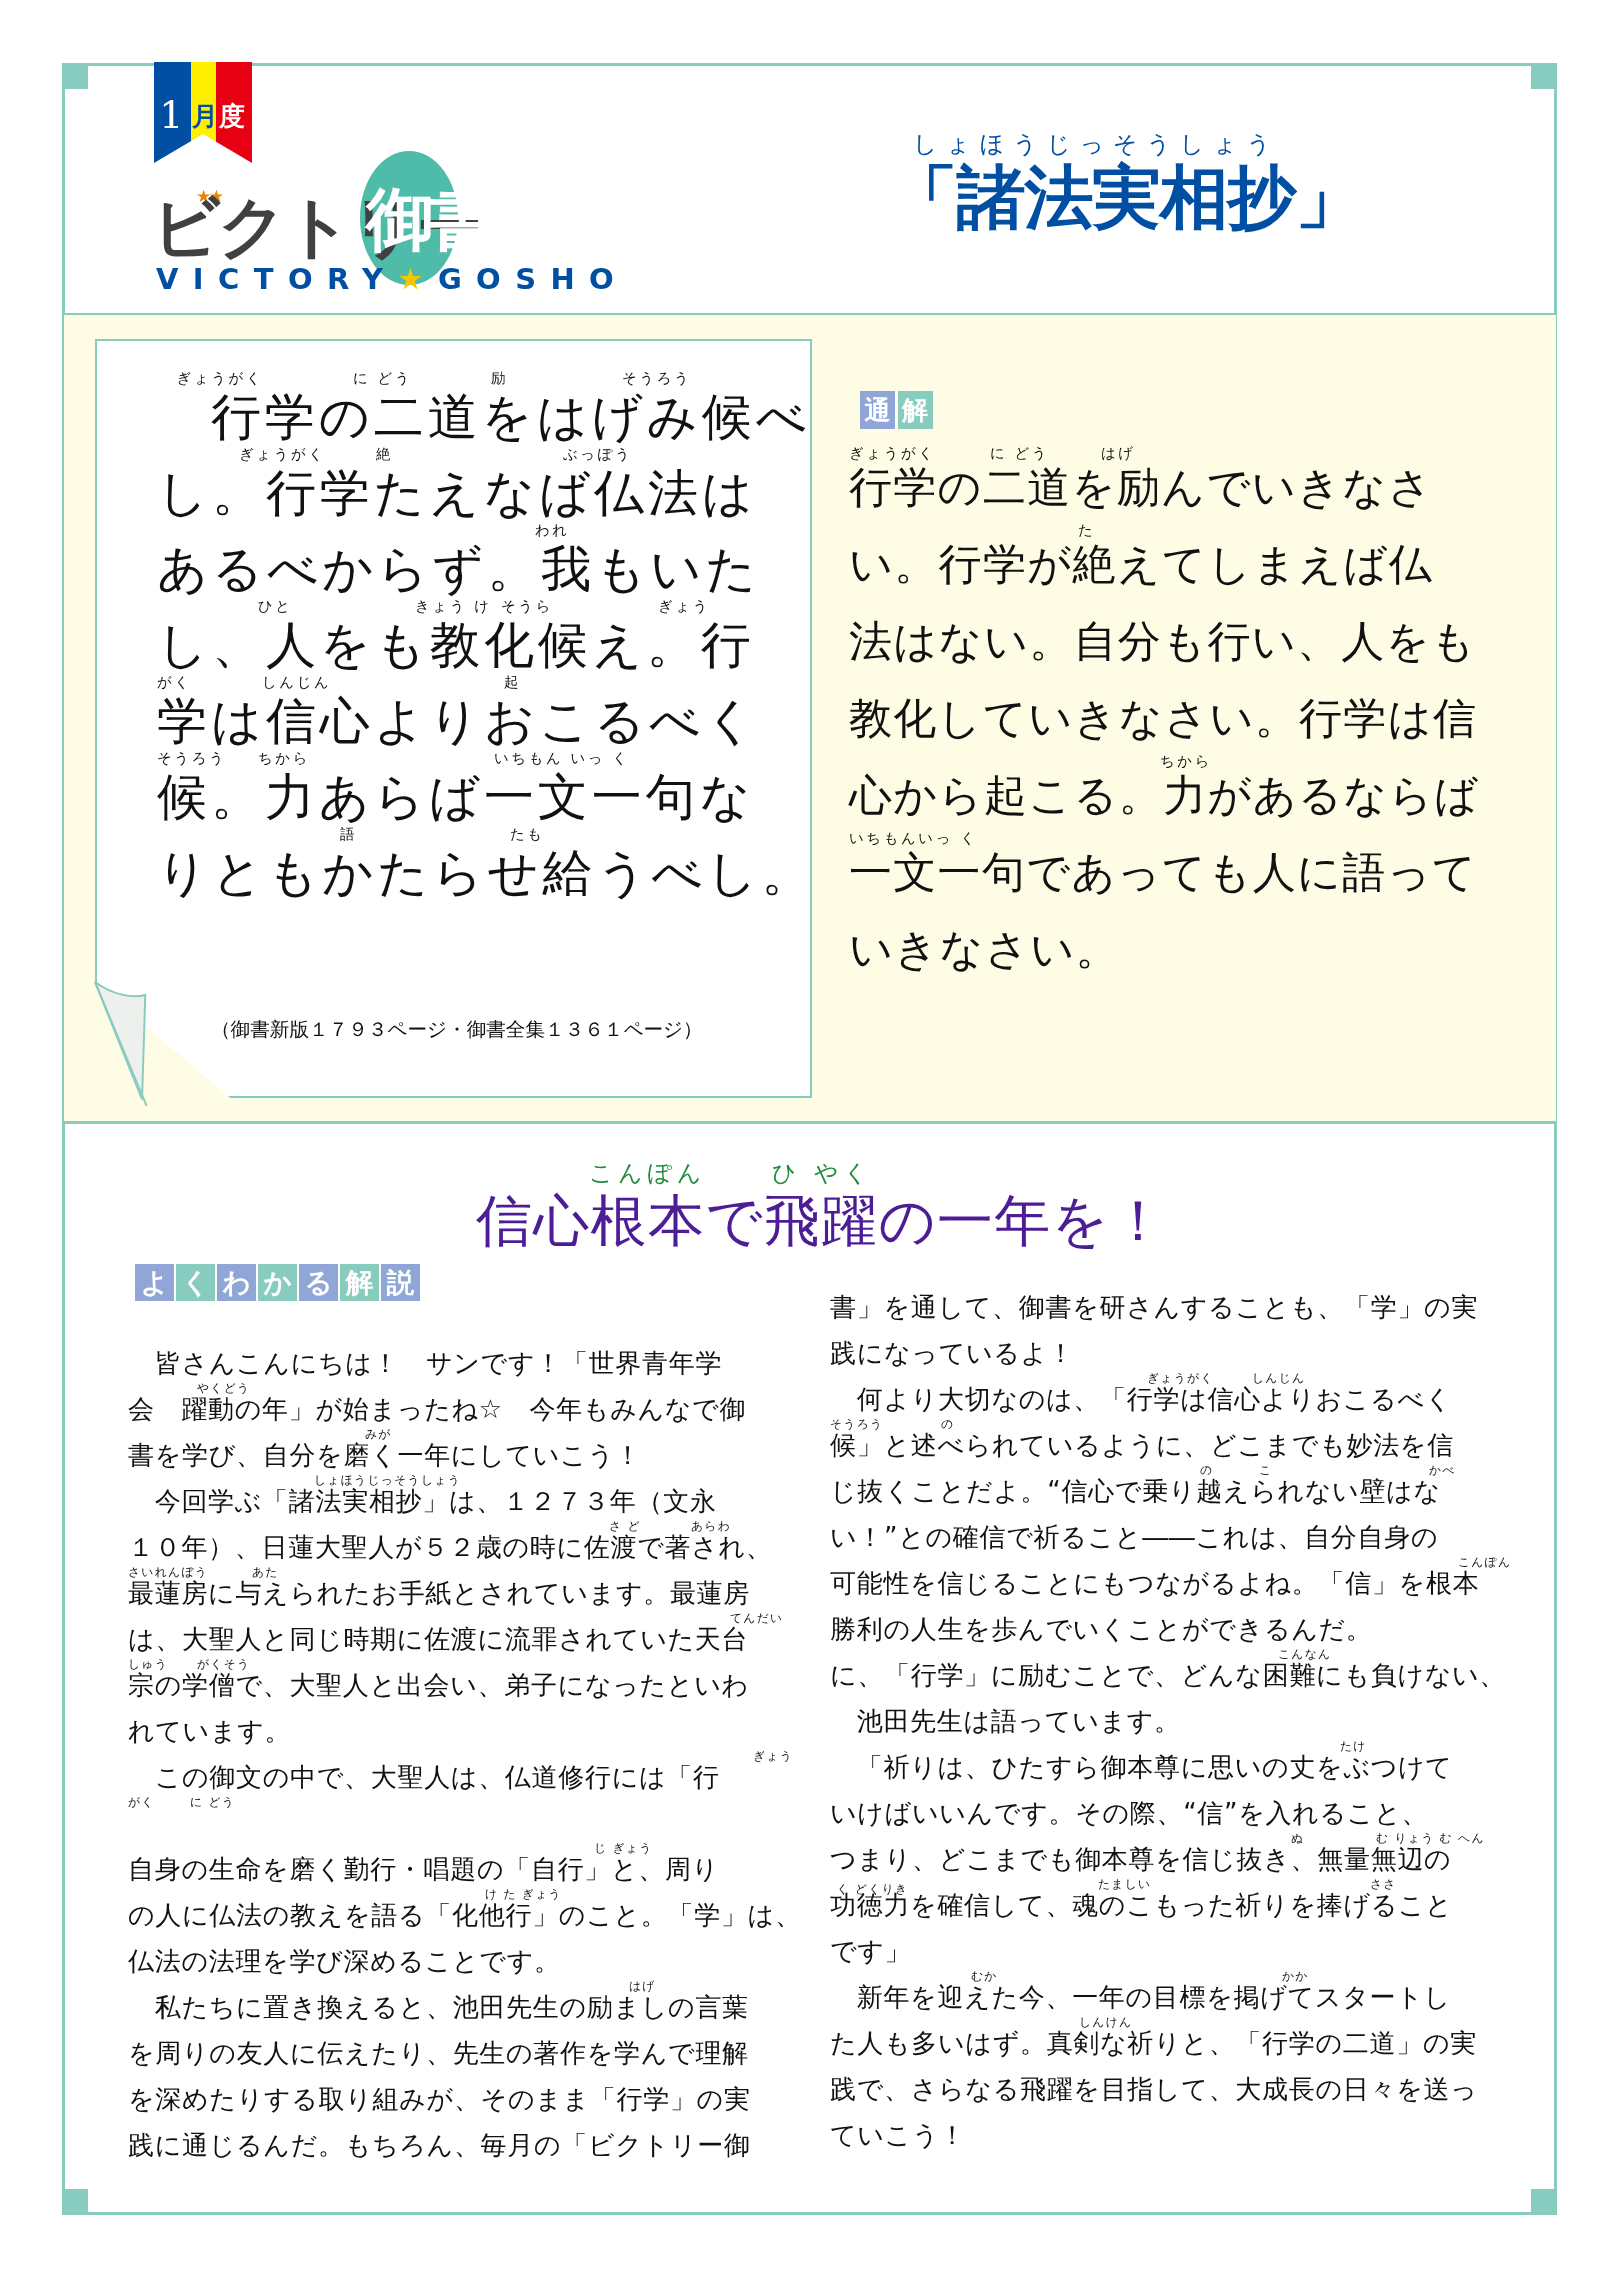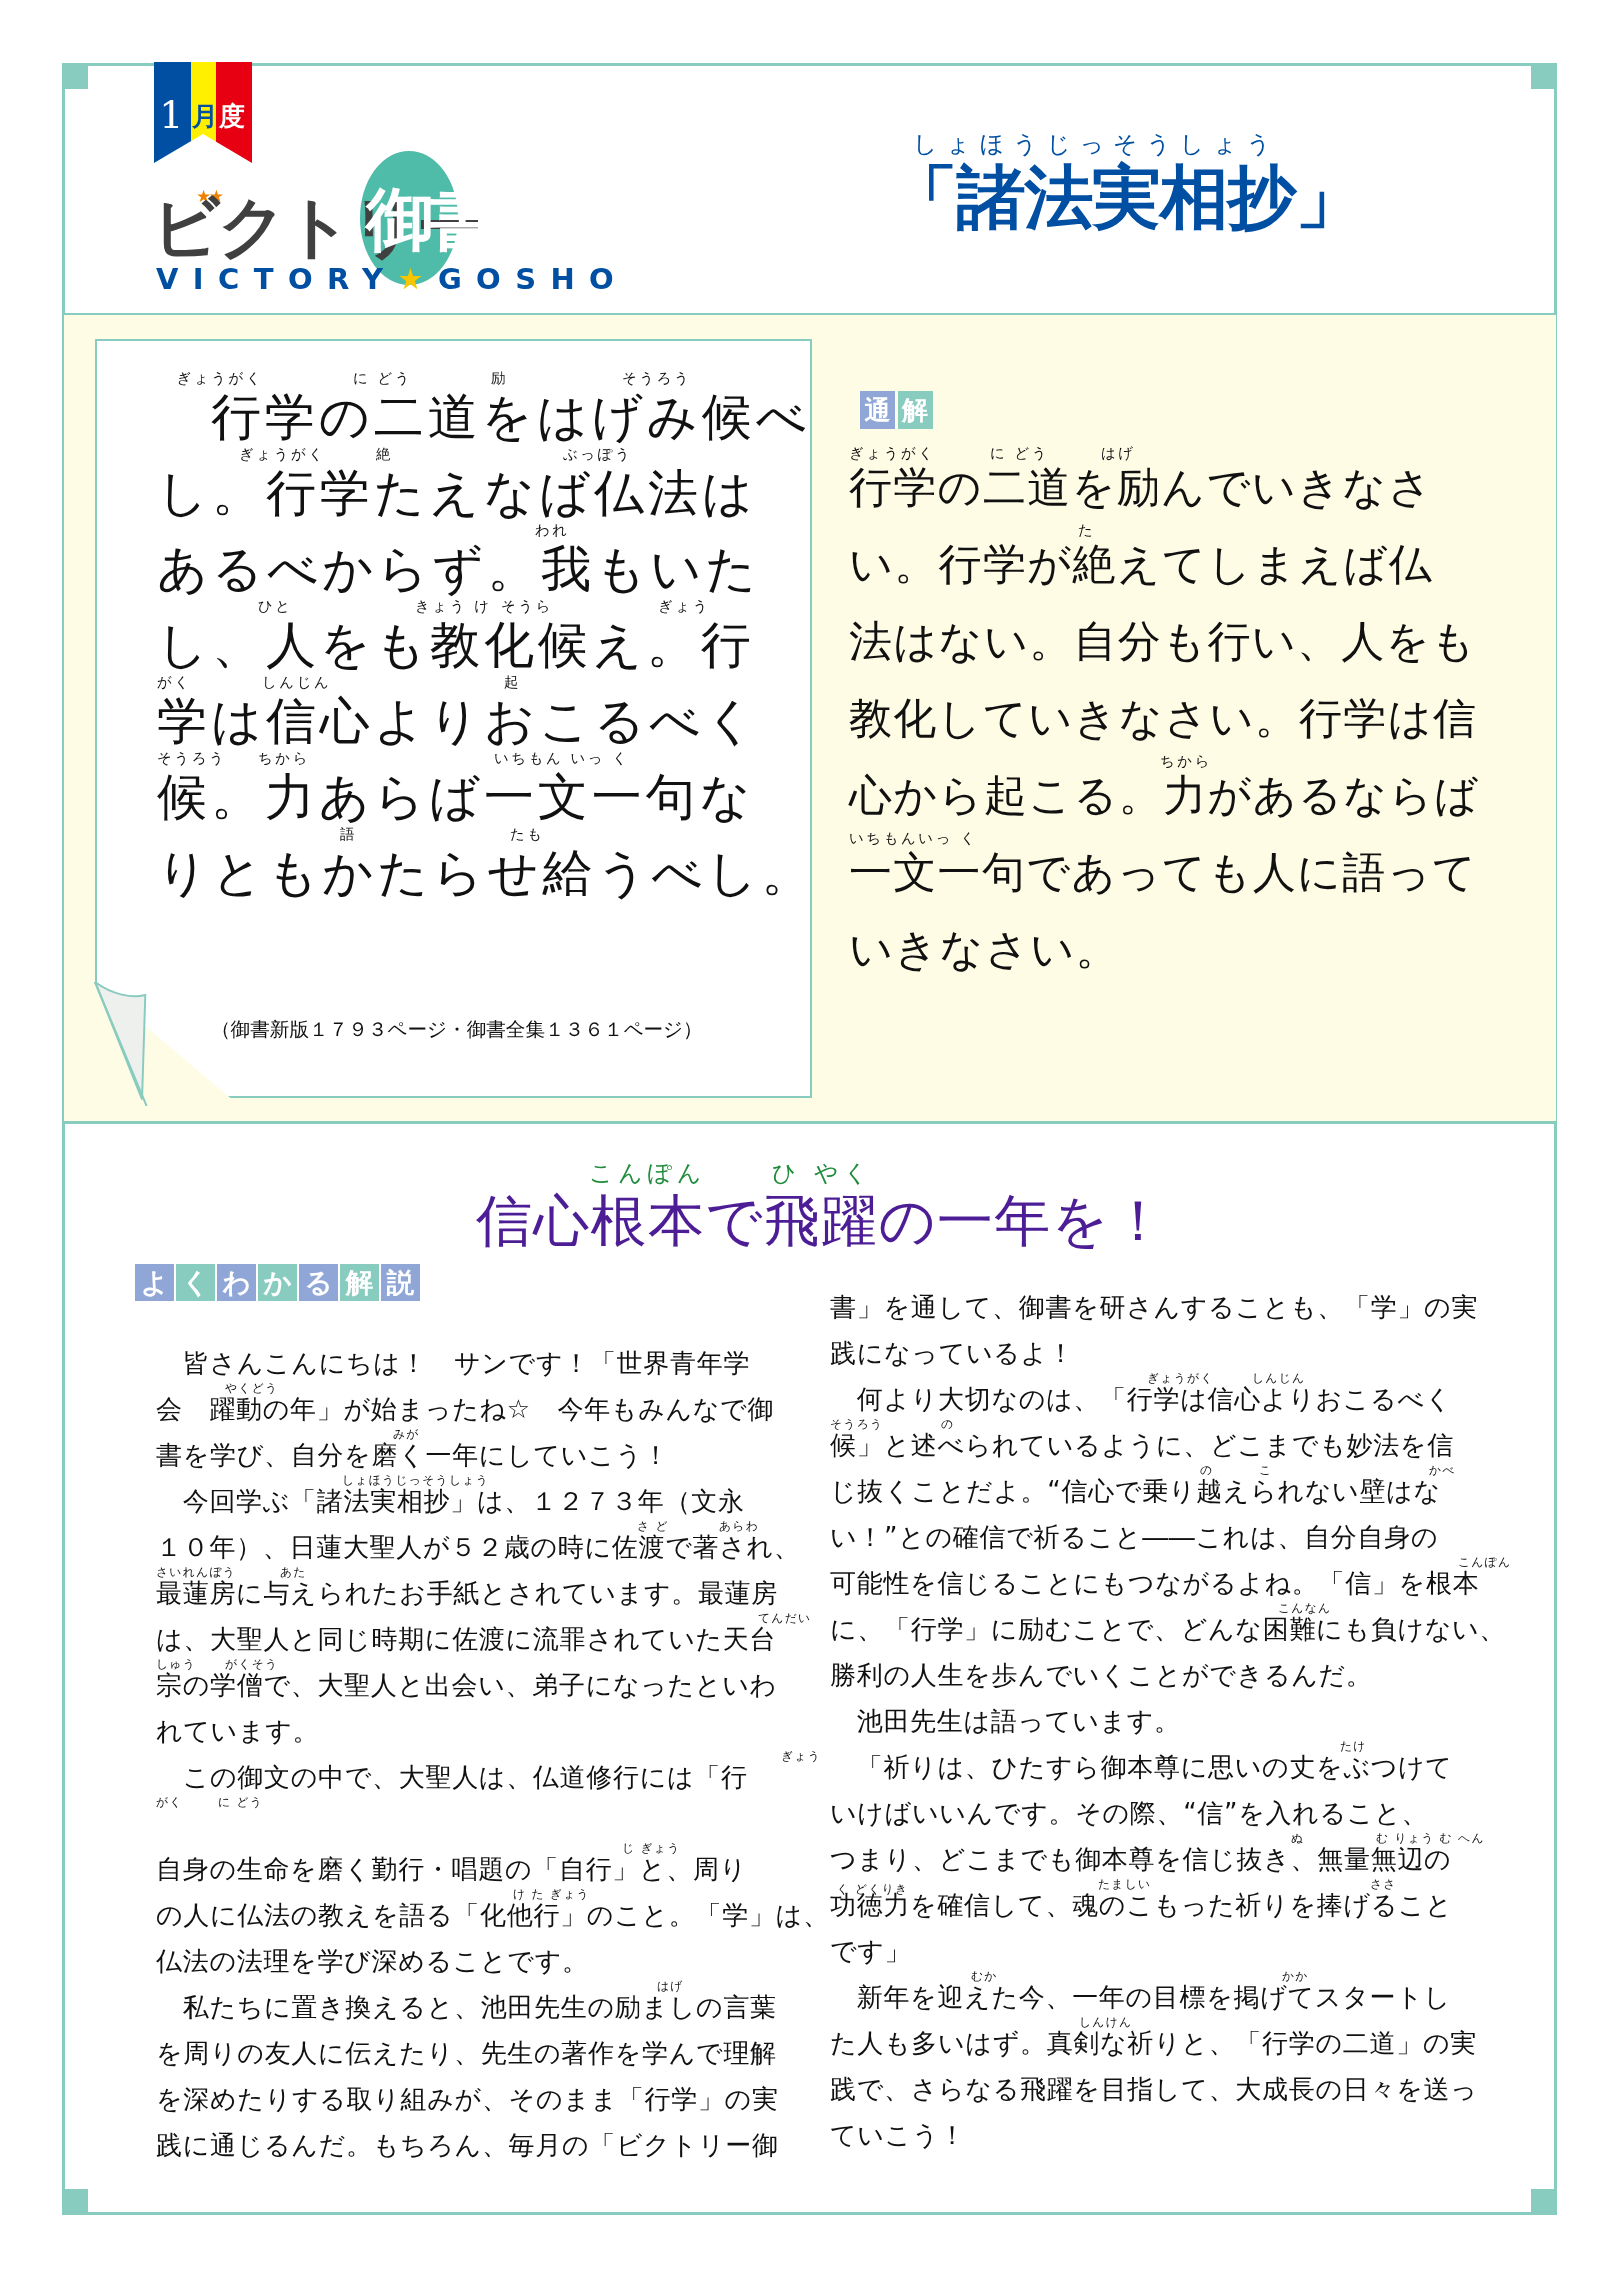--- a/index.html
+++ b/index.html
@@ -53,21 +53,21 @@
   .tline { position:relative; height:77px; }
   .tline .txt { position:absolute; left:0; bottom:0; font-size:43px; letter-spacing:1.3px; white-space:nowrap; line-height:1; }
 
   
   .headline-ruby { position:absolute; top:1157px; font-size:23.6px; color:#1f8c3b; letter-spacing:5.2px; white-space:nowrap; }
   .headline { position:absolute; left:476px; top:1184px; font-size:56px; color:#4c1d95; white-space:nowrap; letter-spacing:1.3px; }
   .badge { position:absolute; left:135px; top:1264px; display:flex; gap:2px; }
   .badge span { display:inline-block; width:39px; height:37px; color:#fff; font-weight:bold; font-size:27.5px;
                 text-align:center; line-height:37px; }
   .col { position:absolute; width:681px; }
-  .col-left { left:128px; top:1335px;margin-left:28px; }
+  .col-left { left:128px; top:1335px; }
   .col-right { left:830px; top:1279px; }
   .cline { position:relative; height:46px; }
   .cline .txt { position:absolute; left:0; bottom:5.2px; font-size:26px; white-space:nowrap; line-height:1; letter-spacing:0.7px; }
   .cline .ruby { font-size:11.8px; letter-spacing:1.3px; }
 </style>
 </head>
 <body>
 
 <div class="frame"></div>
 <div class="corner c-tl"></div>
@@ -299,25 +299,25 @@
       <span class="txt">じ抜くことだよ。“信心で乗り越えられない壁はな</span>
     </div>
     <div class="cline">
       <span class="txt">い！”との確信で祈ること――これは、自分自身の</span>
     </div>
     <div class="cline">
       <span class="ruby" style="left: 628px; top: 0px;">こんぽん</span>
       <span class="txt">可能性を信じることにもつながるよね。「信」を根本</span>
     </div>
     <div class="cline">
+      <span class="txt">勝利の人生を歩んでいくことができるんだ。</span>
+    </div>
+    <div class="cline">
       <span class="ruby" style="left: 448px; top: 0px;">こんなん</span>
       <span class="txt">に、「行学」に励むことで、どんな困難にも負けない、</span>
-    </div>
-    <div class="cline">
-      <span class="txt">勝利の人生を歩んでいくことができるんだ。</span>
     </div>
     <div class="cline">
       <span class="txt">　池田先生は語っています。</span>
     </div>
     <div class="cline">
       <span class="ruby" style="left: 510px; top: 0px;">たけ</span>
       <span class="txt">　「祈りは、ひたすら御本尊に思いの丈をぶつけて</span>
     </div>
     <div class="cline">
       <span class="txt">いけばいいんです。その際、“信”を入れること、</span>

